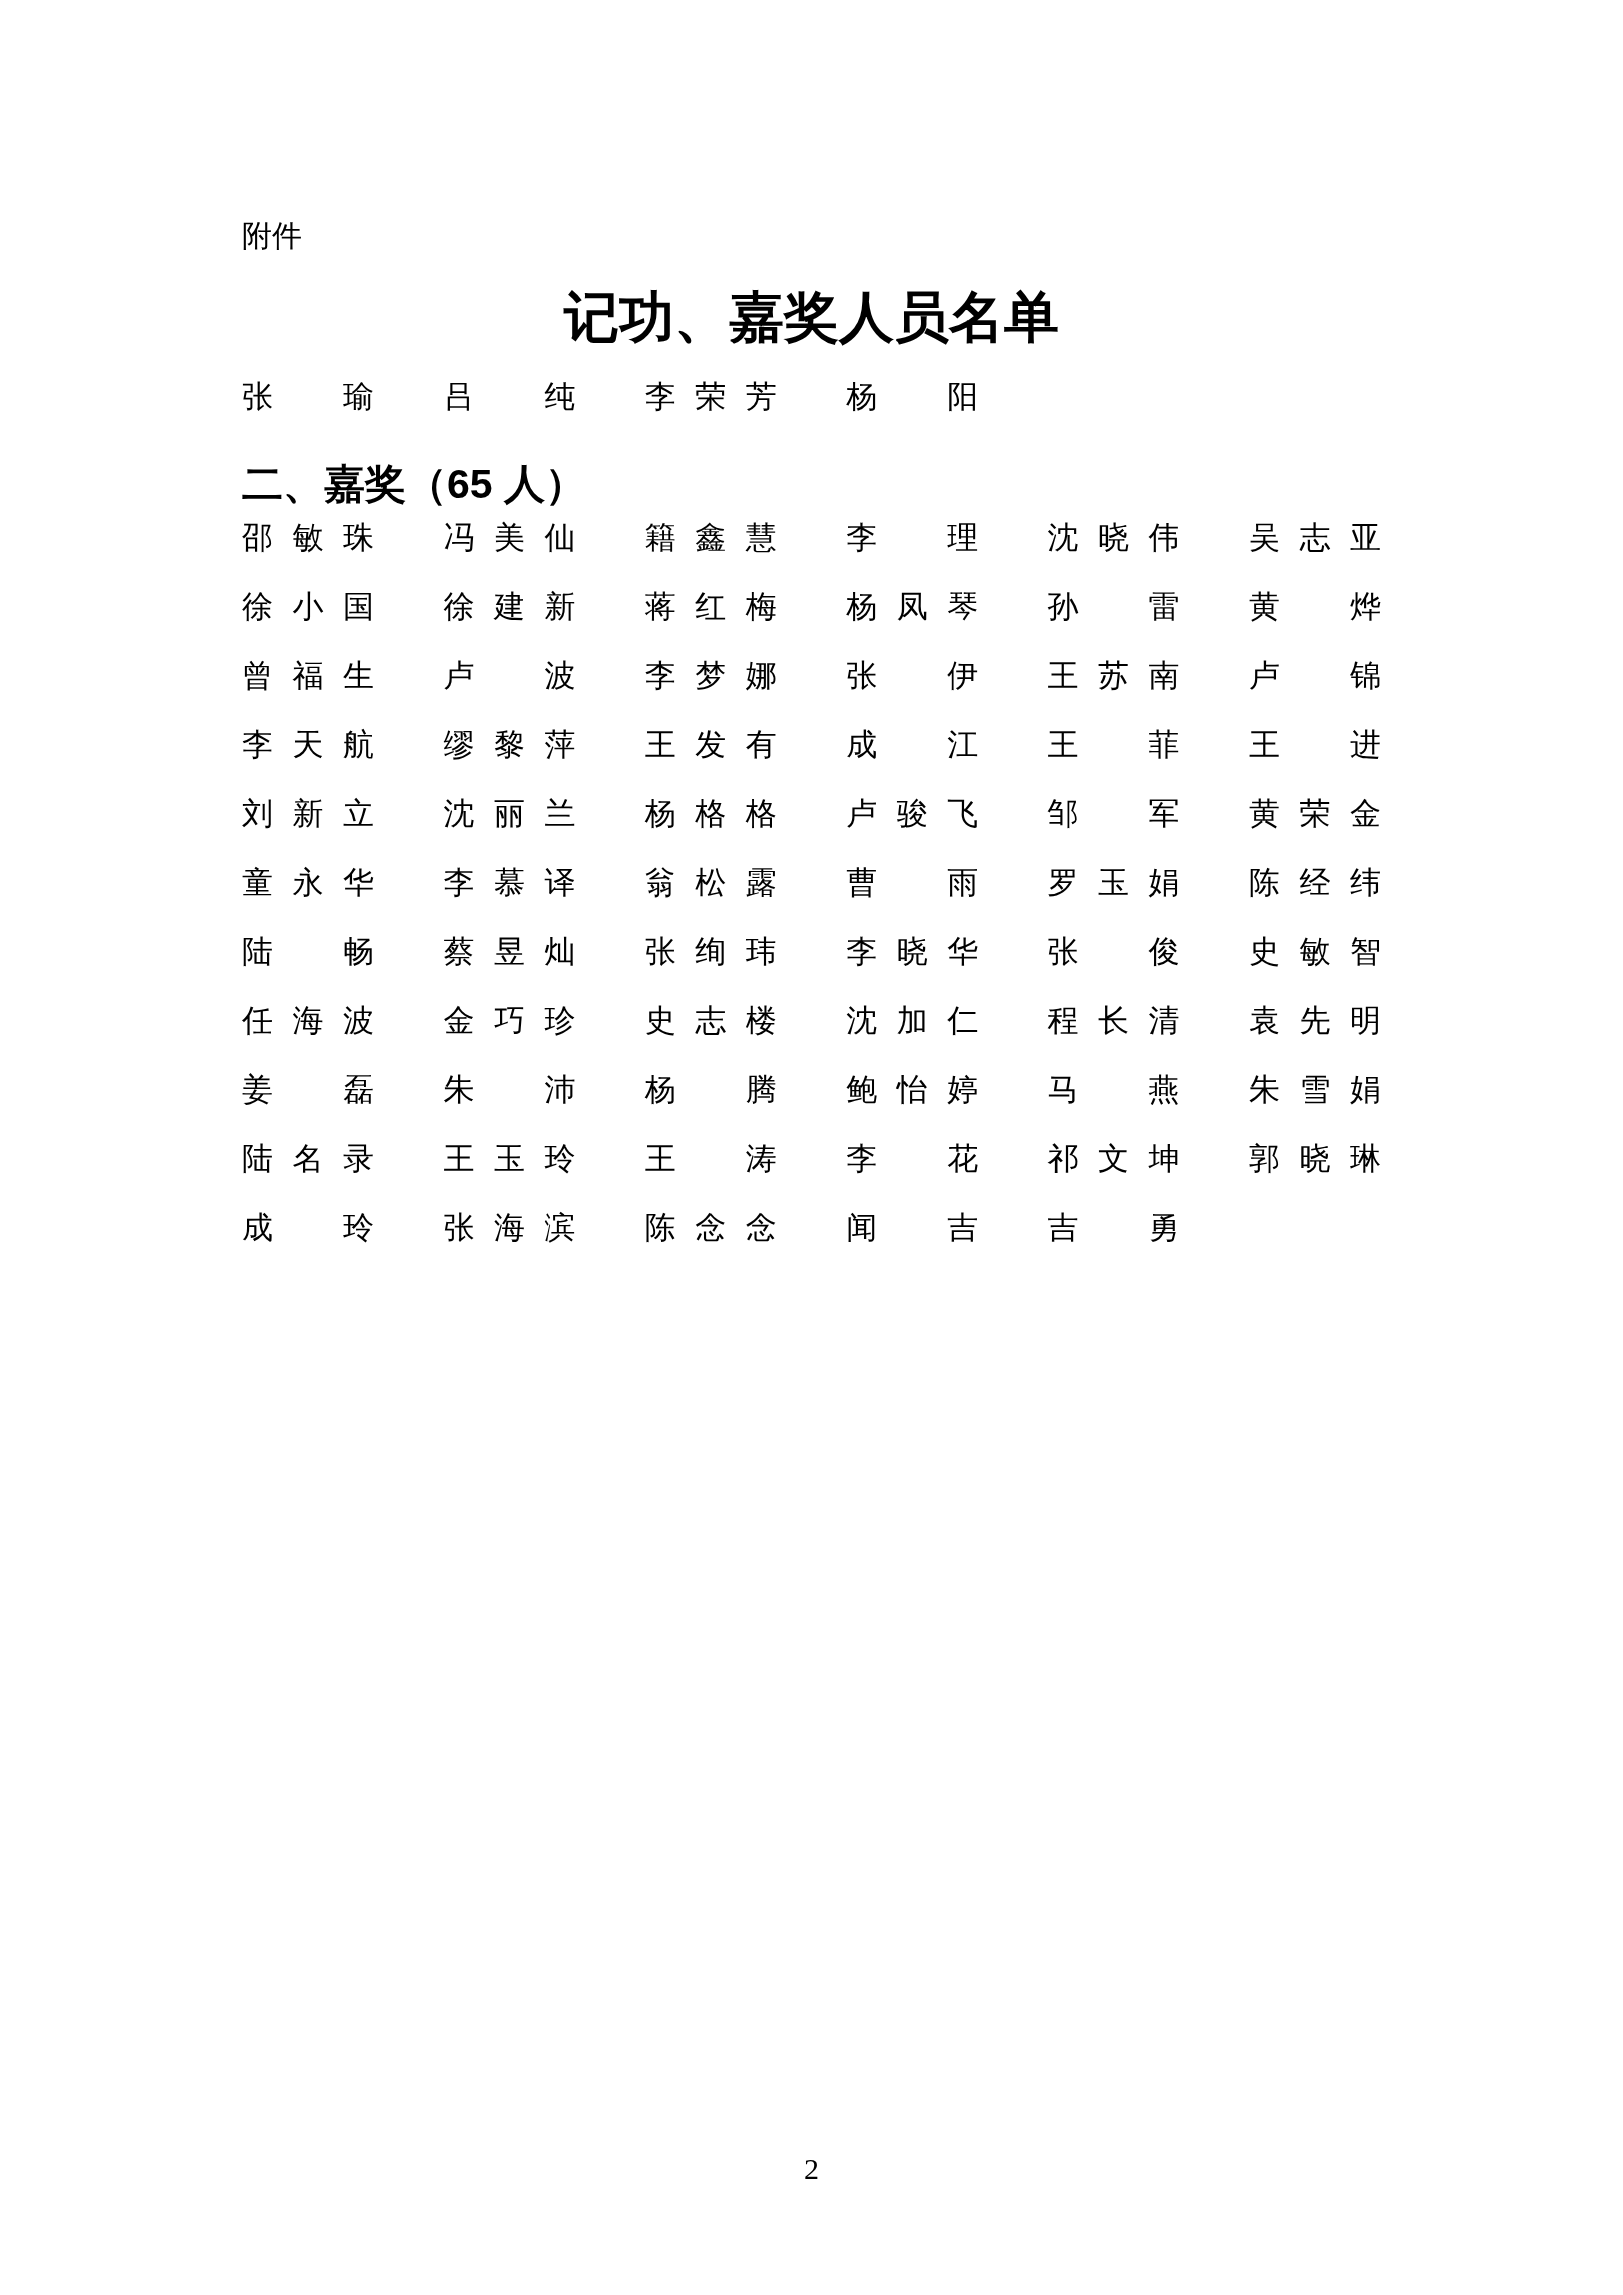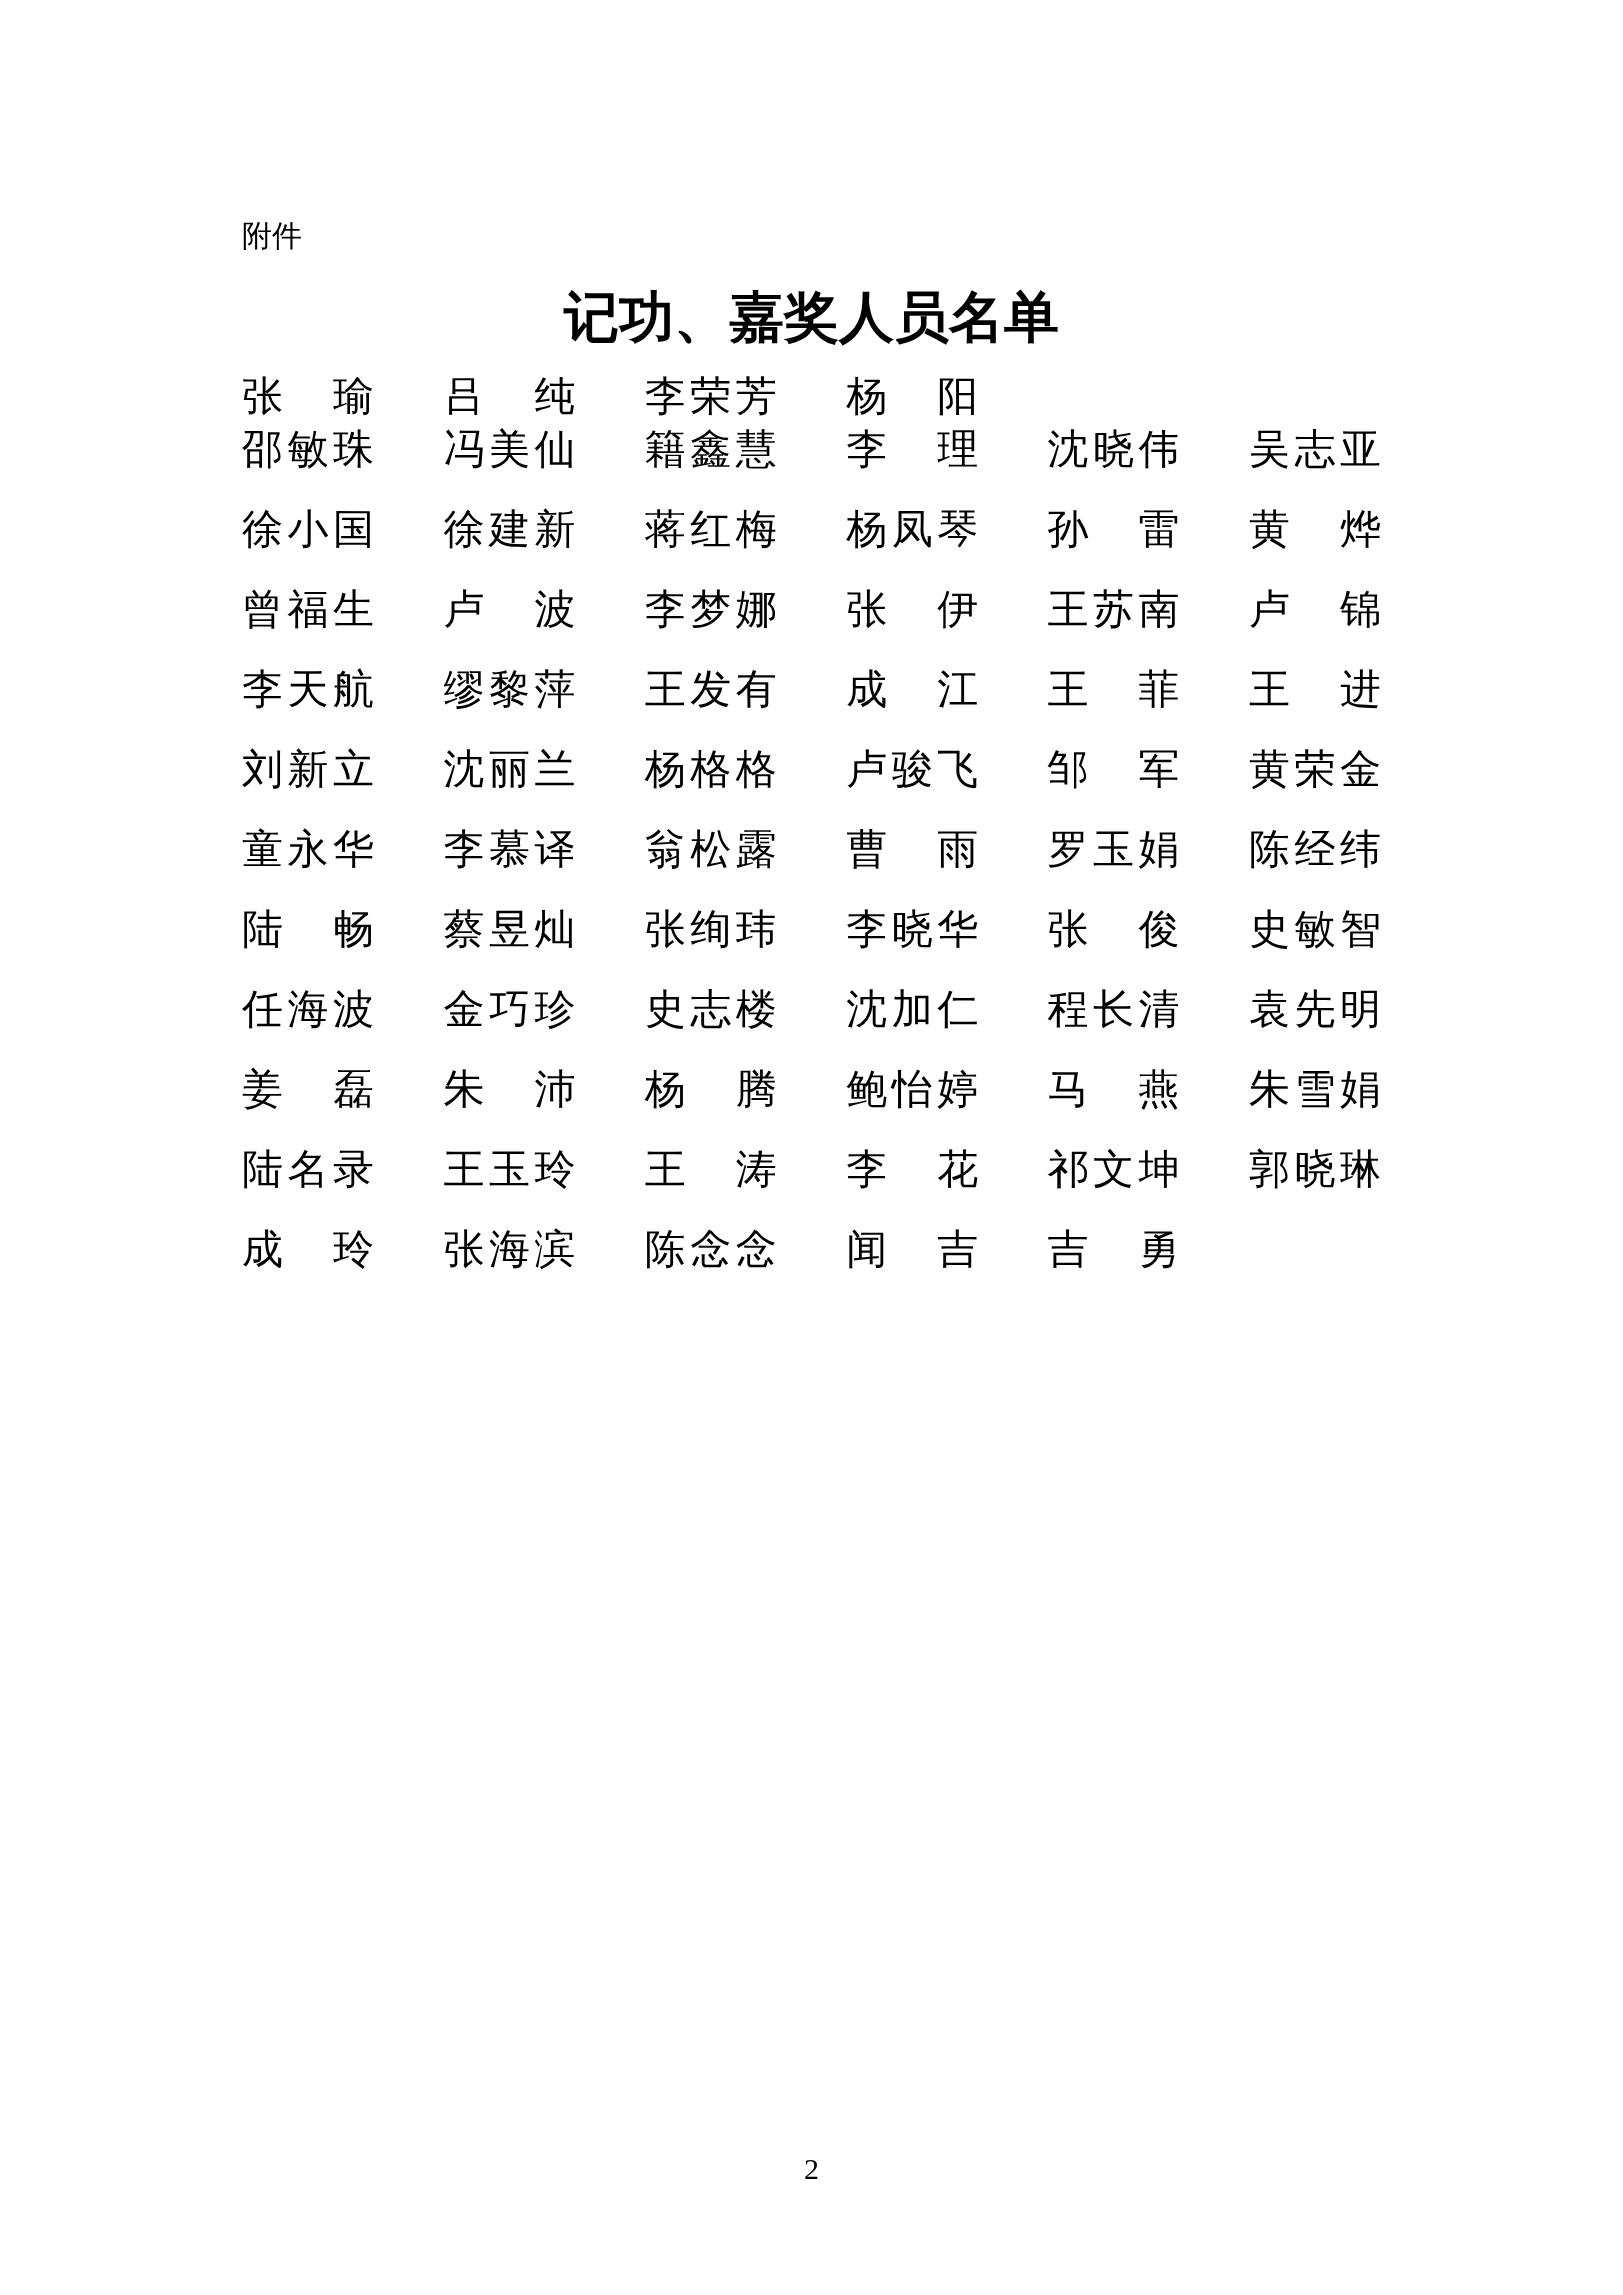--- a/index.html
+++ b/index.html
@@ -35,22 +35,22 @@
     line-height: 41px;
     font-weight: 700;
     font-family: "Liberation Sans", sans-serif;
   }
   .heading-1 { margin-top: 56px; }
   .heading-2 { margin-top: 47px; }
   .names-grid {
     display: grid;
     grid-template-columns: repeat(6, 132px);
     justify-content: space-between;
-    row-gap: 39px;
-    font-size: 41px;
+    row-gap: 28px;
+    font-size: 31px;
     line-height: 41px;
     font-family: "Liberation Serif", serif;
   }
   .grid-1 { margin-top: 38px; }
   .grid-2 { margin-top: 12px; }
   .name {
     display: block;
     width: 132px;
     white-space: nowrap;
     text-align: justify;
@@ -76,20 +76,21 @@
   <h1 class="title">记功、嘉奖人员名单</h1>
 
 
   <div class="names-grid grid-1">
       <span class="name">张　瑜</span>
       <span class="name">吕　纯</span>
       <span class="name">李荣芳</span>
       <span class="name">杨　阳</span>
     </div>
 
+  <h2 class="heading heading-2">二、嘉奖（65 人）</h2>
 
   <div class="names-grid grid-2">
       <span class="name">邵敏珠</span>
       <span class="name">冯美仙</span>
       <span class="name">籍鑫慧</span>
       <span class="name">李　理</span>
       <span class="name">沈晓伟</span>
       <span class="name">吴志亚</span>
       <span class="name">徐小国</span>
       <span class="name">徐建新</span>

